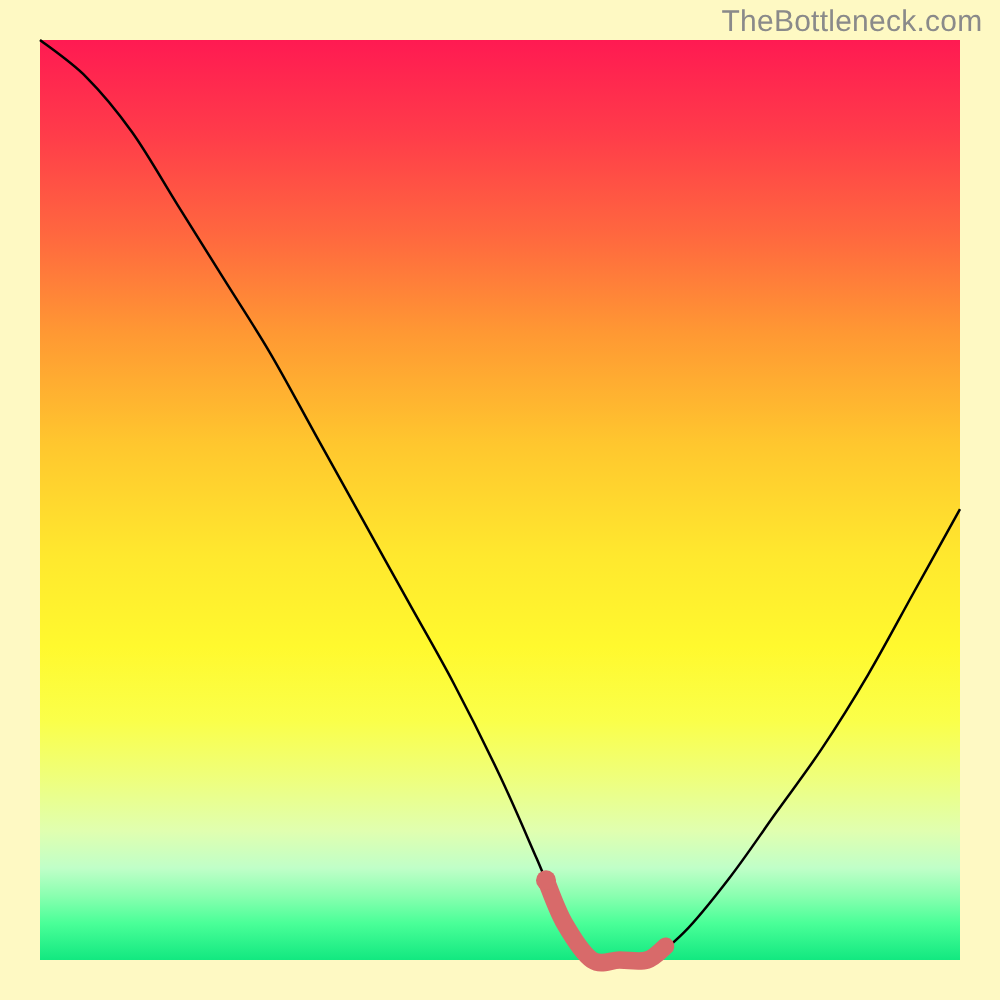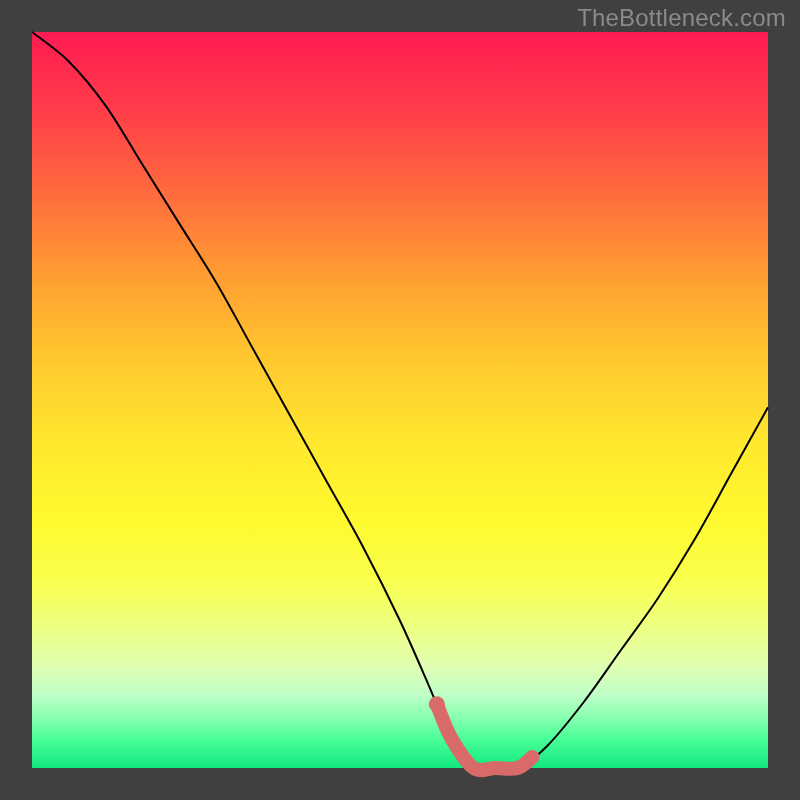--- a/index.html
+++ b/index.html
@@ -10,21 +10,21 @@
     height: 800px;
     position: relative;
     overflow: hidden;
   }
   .frame {
     position: absolute;
     top: 0;
     left: 0;
     width: 800px;
     height: 800px;
-    background: #404040;
+    background: #fef9c3;
   }
   .plot-area {
     position: absolute;
     top: 32px;
     left: 32px;
     width: 736px;
     height: 736px;
     background: linear-gradient(to bottom,
       #ff1a52 0%,
       #ff3b4a 10%,

